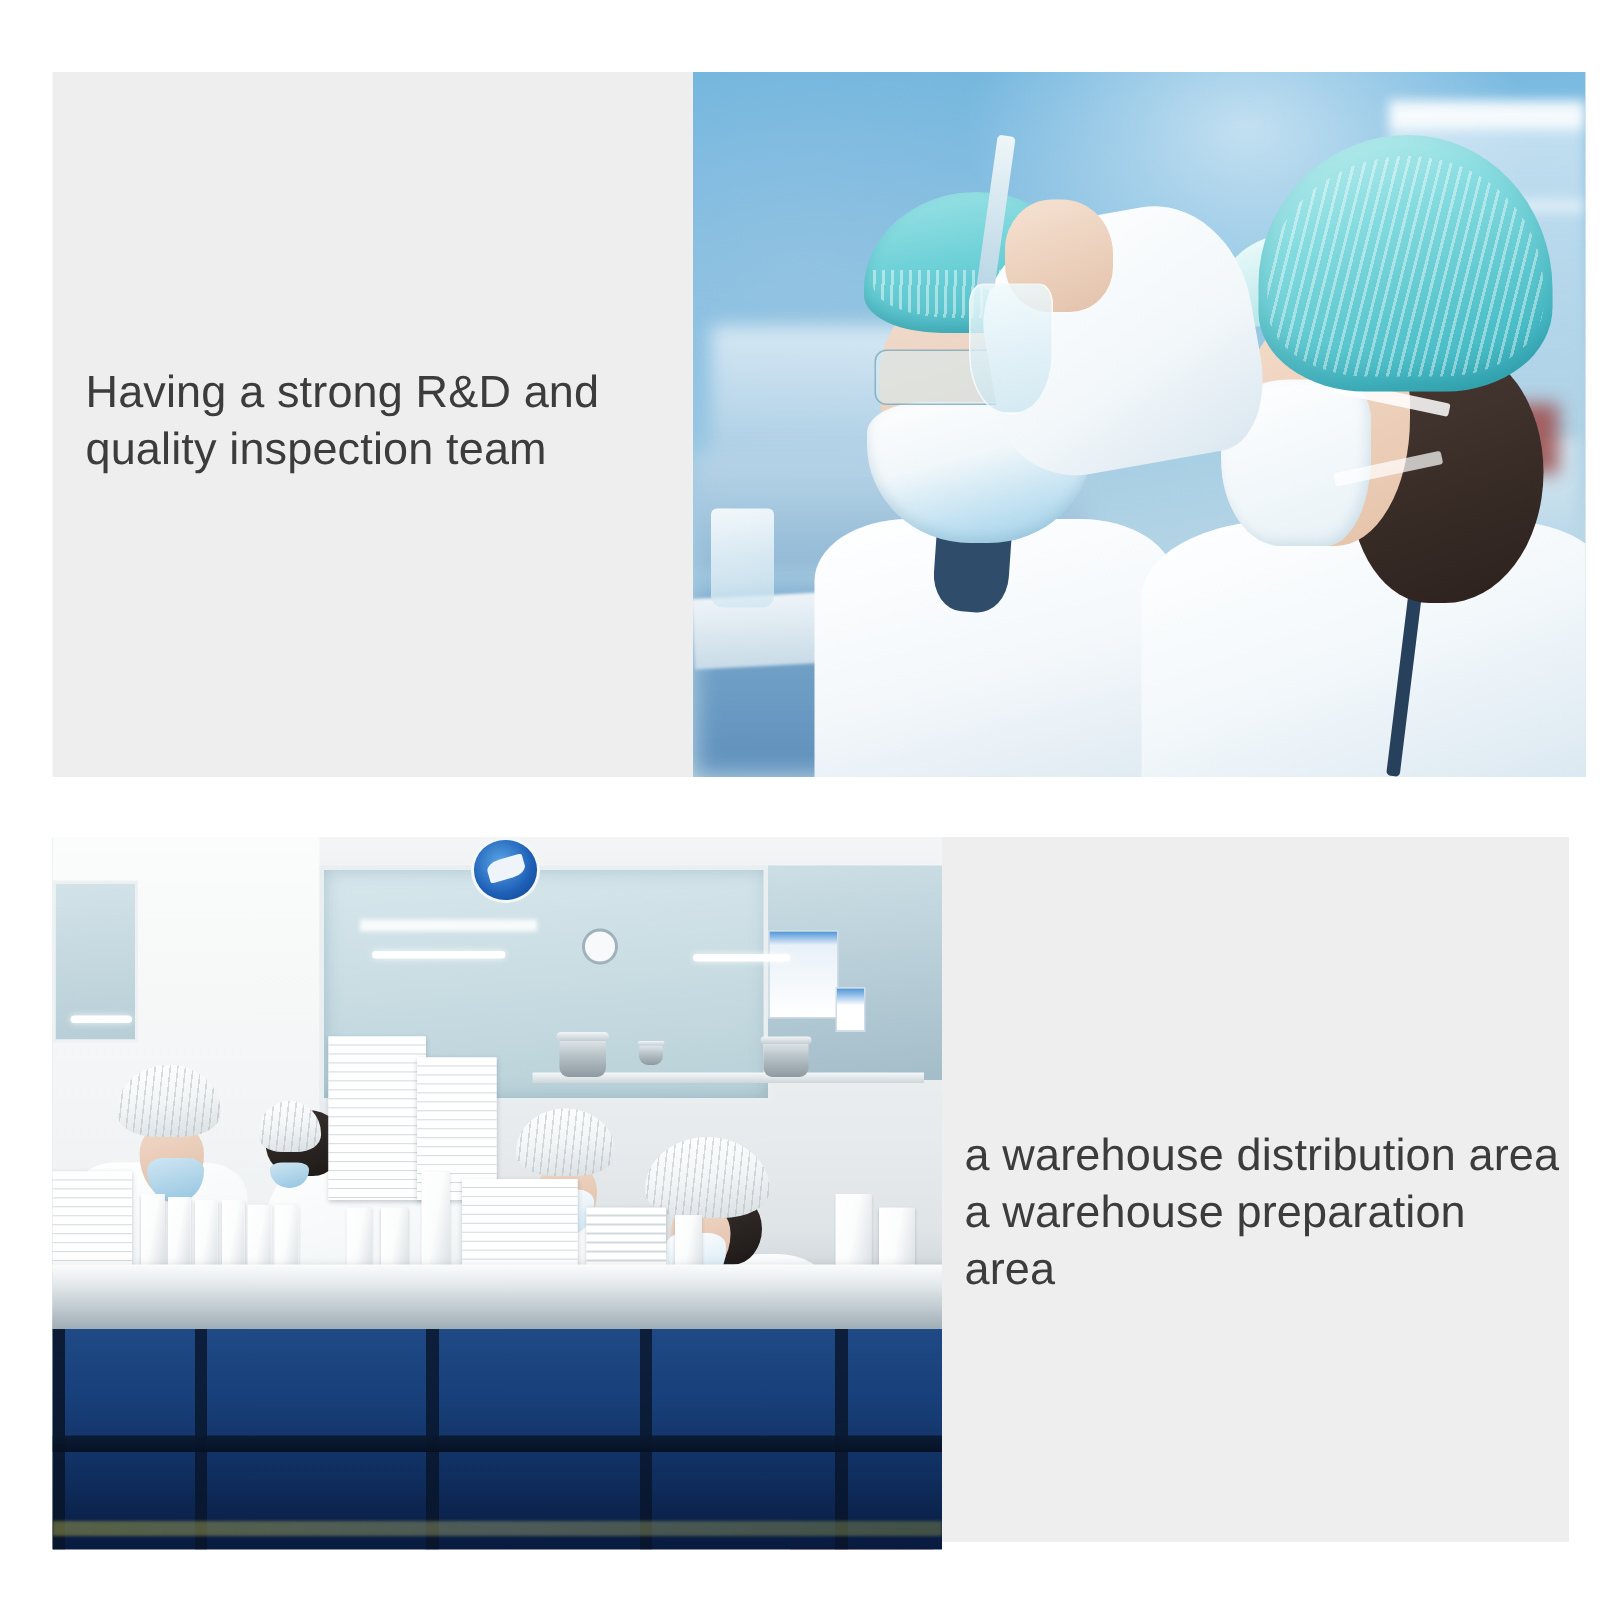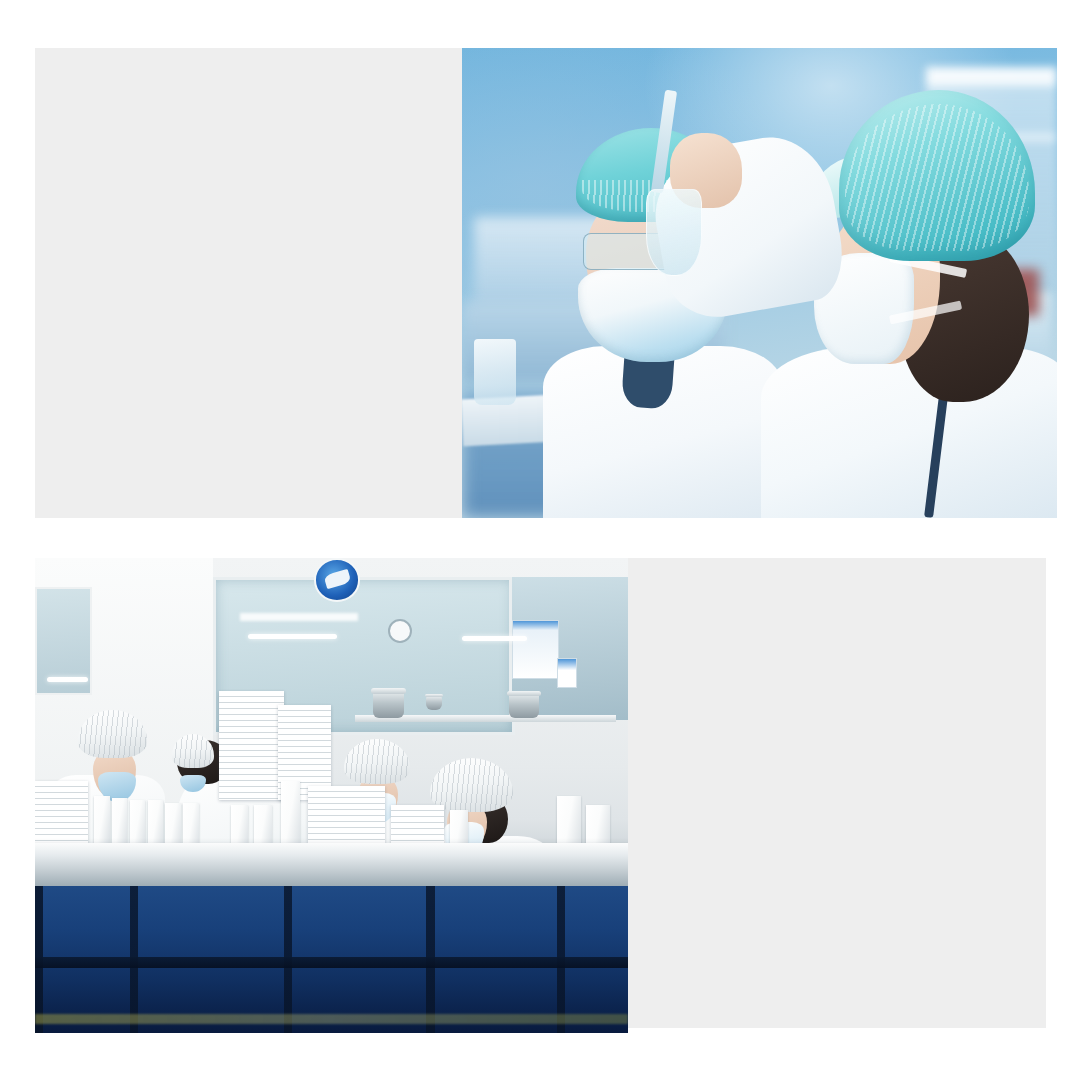--- a/index.html
+++ b/index.html
@@ -370,20 +370,22 @@
     box-shadow: 0 1px 3px rgba(70,90,110,.3);
   }
 </style>
 </head>
 <body>
 
 <div class="page">
 
   <div class="panel" id="top-gray"></div>
 
+  <div class="caption" id="top-text">Having a strong R&amp;D and
+quality inspection team</div>
 
   <div class="photo" id="top-photo">
     <div class="lab-bg"></div>
     <div class="lab-shelf"></div>
     <div class="lab-bench"></div>
     <div class="lab-bench2"></div>
     <div class="lab-rack-r"></div>
     <div class="lab-rack-r2"></div>
     <div class="lab-red"></div>
     <div class="tray"></div>
@@ -490,14 +492,16 @@
 
     <div class="pk-table"></div>
     <div class="pk-floor"></div>
     <div class="pk-legs"></div>
     <div class="pk-rail"></div>
     <div class="pk-strip"></div>
   </div>
 
   <div class="panel" id="bot-gray"></div>
 
+  <div class="caption" id="bot-text">a warehouse distribution area
+a warehouse preparation area</div>
 
 </div>
 
 </body></html>

